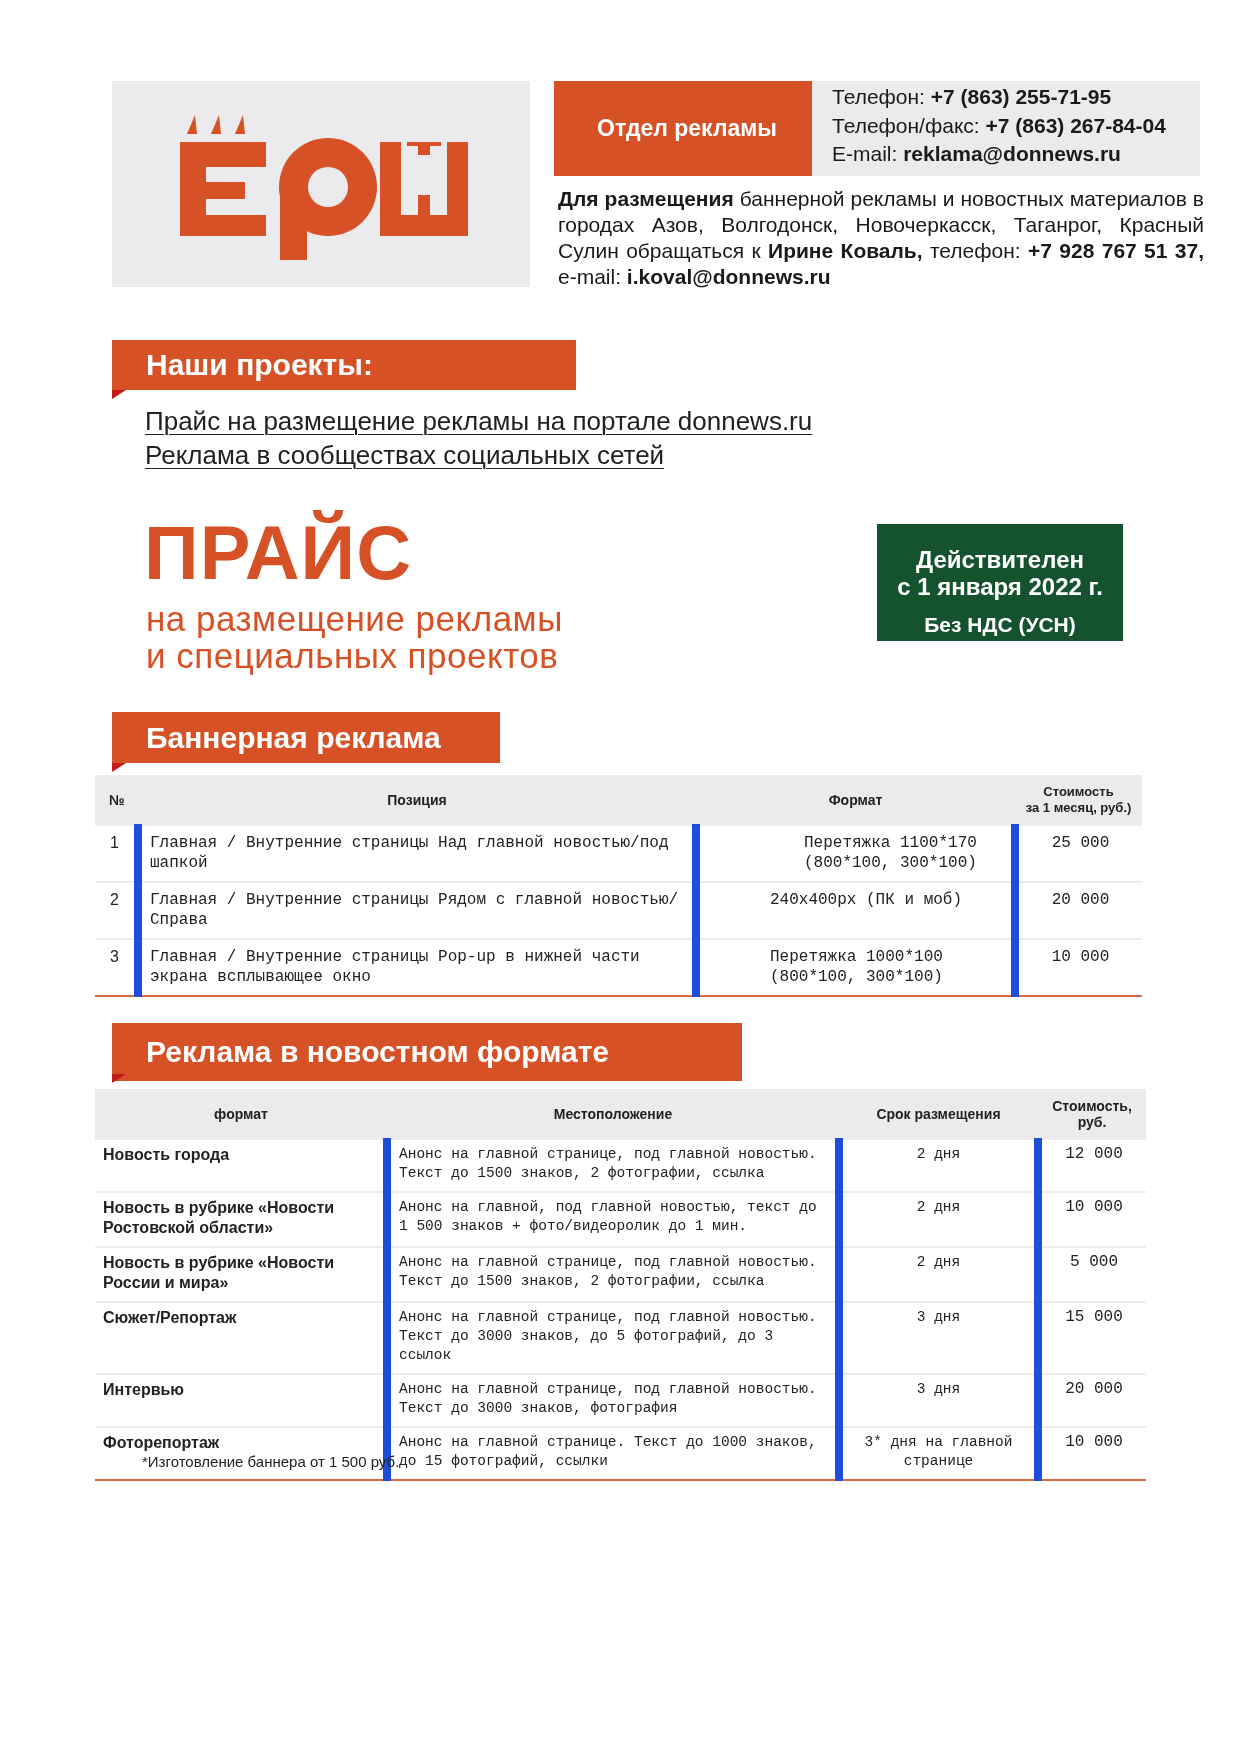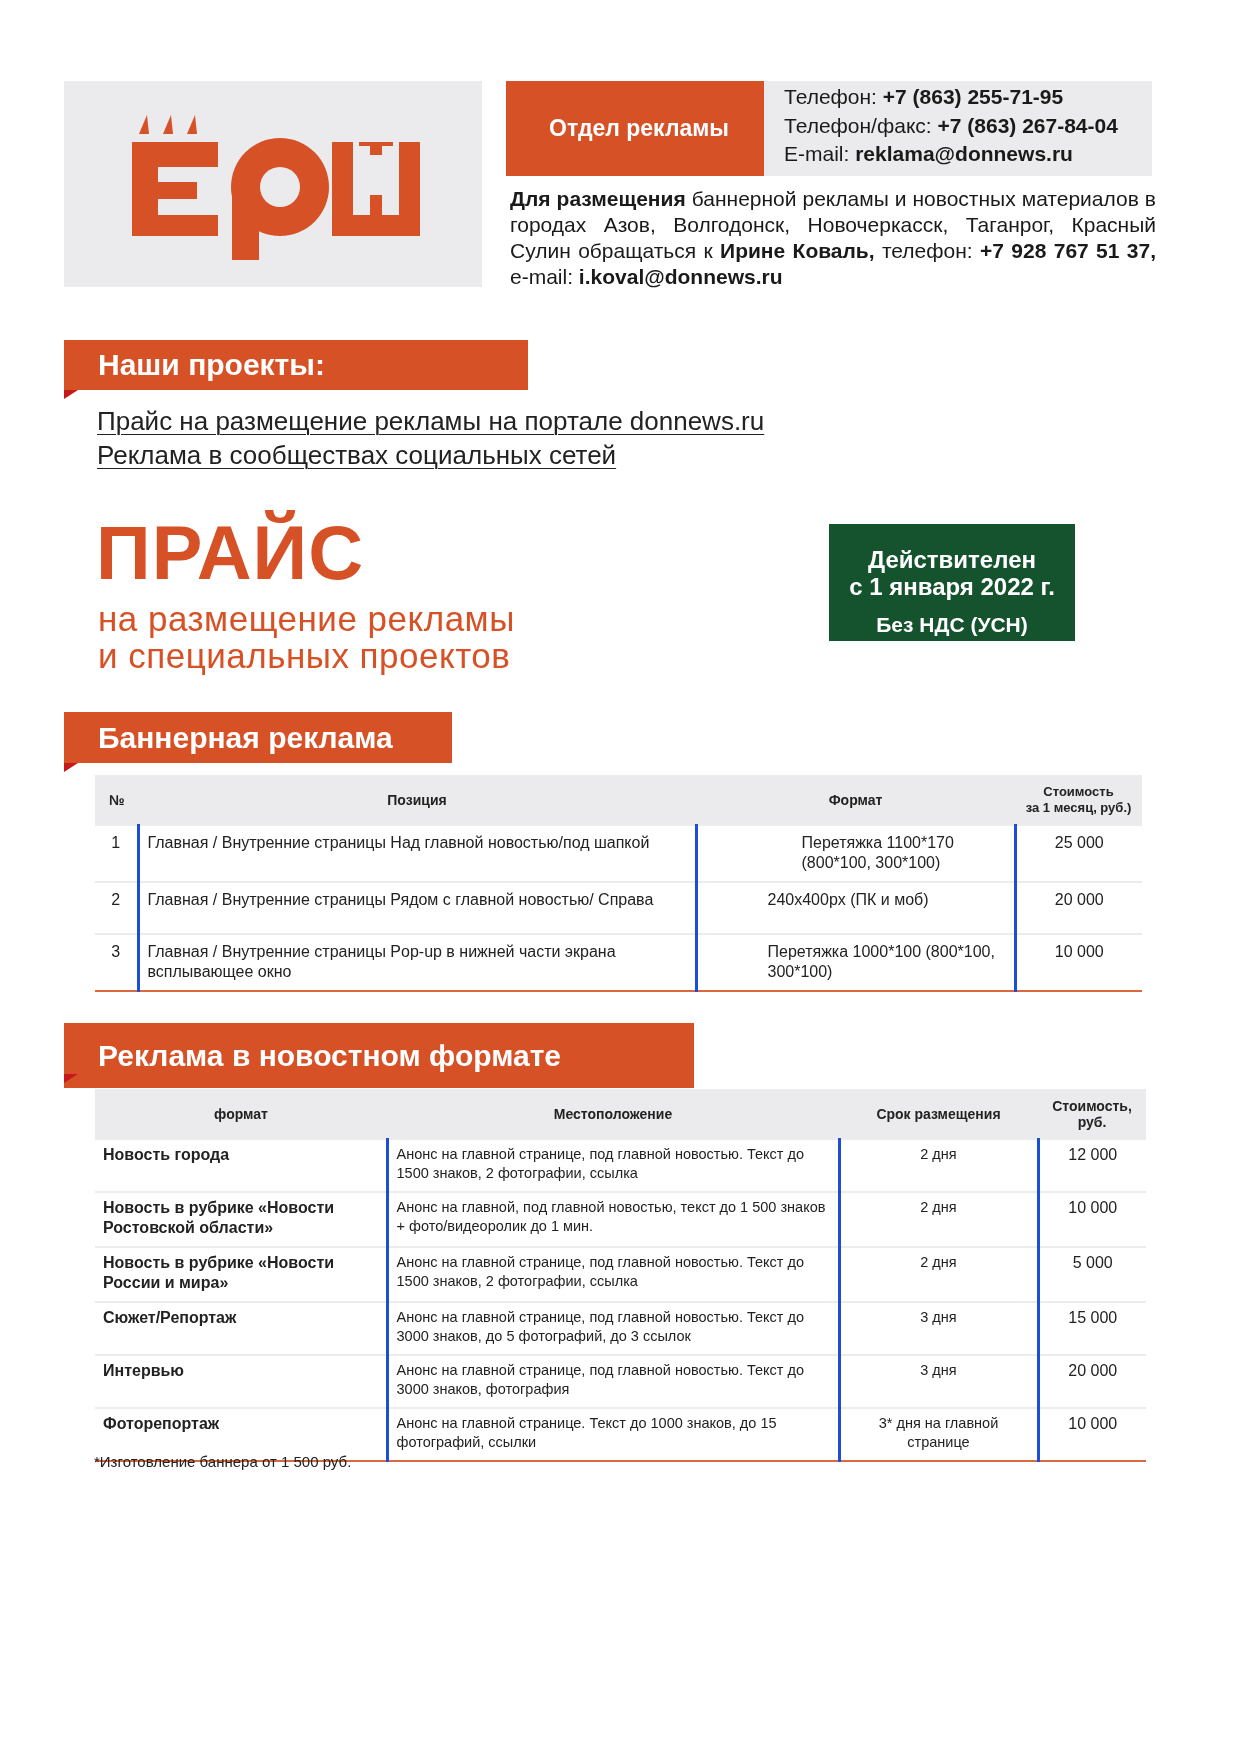--- a/index.html
+++ b/index.html
@@ -1,18 +1,18 @@
 <!DOCTYPE html>
 <html><head>
 <meta charset="utf-8">
 <style>
   html, body { margin: 0; padding: 0; background: #ffffff; }
   body { width: 1241px; height: 1754px; position: relative; overflow: hidden;
          font-family: "Liberation Sans", "DejaVu Sans", sans-serif; color: #1a1a1a; }
-  .abs { position: absolute; }
+  .abs { position: absolute; margin-left: 48px; }
 
   
   .logo-box { left: 64px; top: 81px; width: 418px; height: 206px; background: #ebebed; }
   .logo-svg { position: absolute; left: 0; top: 0; }
   .dept-box { left: 506px; top: 81px; width: 266px; height: 95px; background: #d65226;
               color: #fff; font-weight: bold; font-size: 23px; display: flex; align-items: center; justify-content: center; }
   .contacts-box { left: 764px; top: 81px; width: 388px; height: 95px; background: #ebebed;
                   padding: 2px 0 0 20px; box-sizing: border-box; font-size: 21px; line-height: 28.5px; }
   .contacts-box b { font-weight: bold; }
   .regional { left: 510px; top: 186px; width: 646px; font-size: 21px; line-height: 26px; text-align: justify; }
@@ -33,21 +33,21 @@
   .valid-box { left: 829px; top: 524px; width: 246px; height: 117px; background: #14532d; color: #fff;
                font-weight: bold; text-align: center; box-sizing: border-box; padding-top: 22px; }
   .valid-box .l1 { font-size: 24px; line-height: 27px; }
   .valid-box .l3 { font-size: 21px; margin-top: 13px; }
 
   
   table { border-collapse: collapse; position: absolute; table-layout: fixed; }
   th { background: #ebebed; font-weight: bold; font-size: 14px; color: #222; text-align: center; vertical-align: middle; }
   td { font-size: 16px; line-height: 20px; vertical-align: top; color: #222; padding: 7px 8px 8px 8px;
        border-top: 2px solid #ececec; }
-  td + td { border-left: 3px solid #1d4ed8; }
+  td + td { border-left: 8px solid #1d4ed8; font-family: Liberation Mono, monospace; }
   tr:last-child td { border-bottom: 2.5px solid #d9693f; }
 
   .t1 { left: 95px; top: 775px; width: 1047px; }
   .t1 th { height: 47px; }
   .t1 td { height: 35px; }
 
   .t2 { left: 95px; top: 1089px; width: 1051px; }
   .t2 th { height: 47px; font-size: 14px; }
   .t2 td { font-size: 14.5px; line-height: 19px; height: 32px; padding-top: 5px; }
   .t2 td.name { font-weight: bold; font-size: 16px; line-height: 20px; padding-left: 8px; }
@@ -160,21 +160,21 @@
     </tr>
     <tr>
       <td style="text-align:center">3</td>
       <td>Главная / Внутренние страницы Pop-up в нижней части экрана всплывающее окно</td>
       <td style="padding-left:70px">Перетяжка 1000*100 (800*100, 300*100)</td>
       <td style="text-align:center">10 000</td>
     </tr>
   </tbody>
 </table>
 
-<div class="abs sec-head" style="left:64px; top:1023px; width:630px; height:65px;">
+<div class="abs sec-head" style="left:64px; top:1023px; width:630px; height:58px;">
   <span>Реклама в новостном формате</span>
 </div>
 <div class="abs sec-fold" style="left:64px; top:1074px;"></div>
 
 <table class="t2">
   <colgroup>
     <col style="width:292px">
       <col style="width:452px">
       <col style="width:199px">
       <col style="width:108px">

